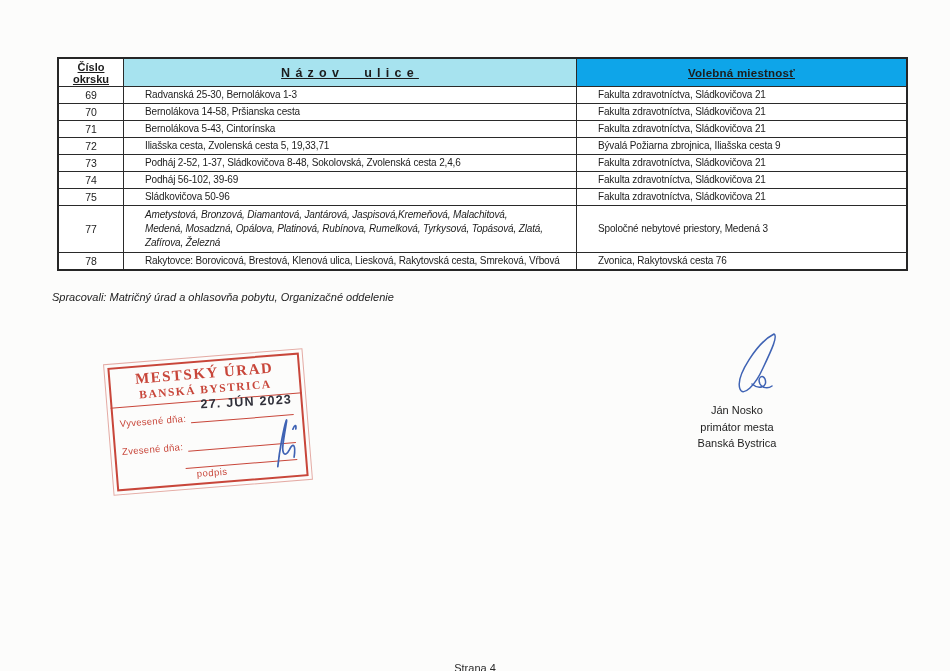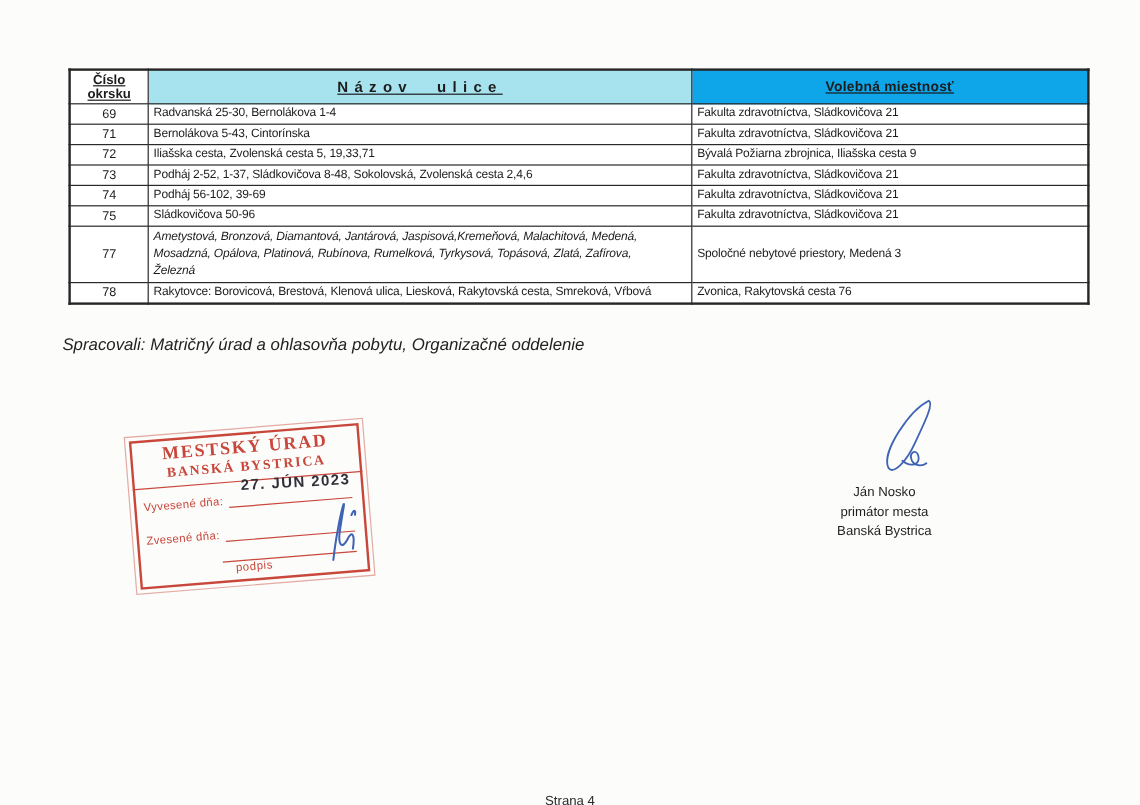--- a/index.html
+++ b/index.html
@@ -16,29 +16,29 @@
     border:2px solid #262626;
   }
   .doc-table th,.doc-table td{
     border:1px solid #2a2a2a;
     vertical-align:middle;
   }
   .doc-table th{height:27px;padding:0 2px;font-weight:bold;text-decoration:underline;}
   th.col-num{width:60px;background:#fff;font-size:11px;line-height:12px;}
   th.col-street{width:448px;background:#a7e3ef;font-size:12.5px;letter-spacing:0.42em;word-spacing:0.9em;}
   th.col-room{width:325px;background:#0ea5e9;font-size:11.5px;letter-spacing:0.02em;}
-  .doc-table td{font-size:10px;line-height:12px;height:14px;padding:1px 4px;}
+  .doc-table td{font-size:10px;line-height:12px;height:14px;padding:1px 21px;}
   td.num{text-align:center;font-size:10.5px;}
   td.streets,td.room{white-space:nowrap;overflow:hidden;letter-spacing:-0.15px;}
   tr.tall td{height:44px;}
   tr.tall td.streets{white-space:normal;line-height:14px;padding-right:30px;font-style:italic;}
   
   .prepared{
-    position:absolute;left:52px;top:279px;
-    font-size:14px;font-style:italic;color:#222;
+    position:absolute;left:52px;top:291px;
+    font-size:11px;font-style:italic;color:#222;
   }
   
   .stamp{
     position:absolute;left:112px;top:360px;width:188px;height:120px;
     border:2px solid #c8463a;
     outline:1px solid rgba(200,70,58,.45);outline-offset:3px;
     transform:rotate(-4.6deg);
     color:#c8463a;
   }
   .stamp-title{
@@ -89,21 +89,26 @@
     <thead>
       <tr>
         <th class="col-num">Číslo okrsku</th>
         <th class="col-street">Názov ulice</th>
         <th class="col-room">Volebná miestnosť</th>
       </tr>
     </thead>
     <tbody>
       <tr>
         <td class="num">69</td>
-        <td class="streets">Radvanská 25-30, Bernolákova 1-4</td>
+        <td class="streets">Radvanská 25-30, Bernolákova 1-3</td>
+        <td class="room">Fakulta zdravotníctva, Sládkovičova 21</td>
+      </tr>
+      <tr>
+        <td class="num">70</td>
+        <td class="streets">Bernolákova 14-58, Pršianska cesta</td>
         <td class="room">Fakulta zdravotníctva, Sládkovičova 21</td>
       </tr>
       <tr>
         <td class="num">71</td>
         <td class="streets">Bernolákova 5-43, Cintorínska</td>
         <td class="room">Fakulta zdravotníctva, Sládkovičova 21</td>
       </tr>
       <tr>
         <td class="num">72</td>
         <td class="streets">Iliašska cesta, Zvolenská cesta 5, 19,33,71</td>

